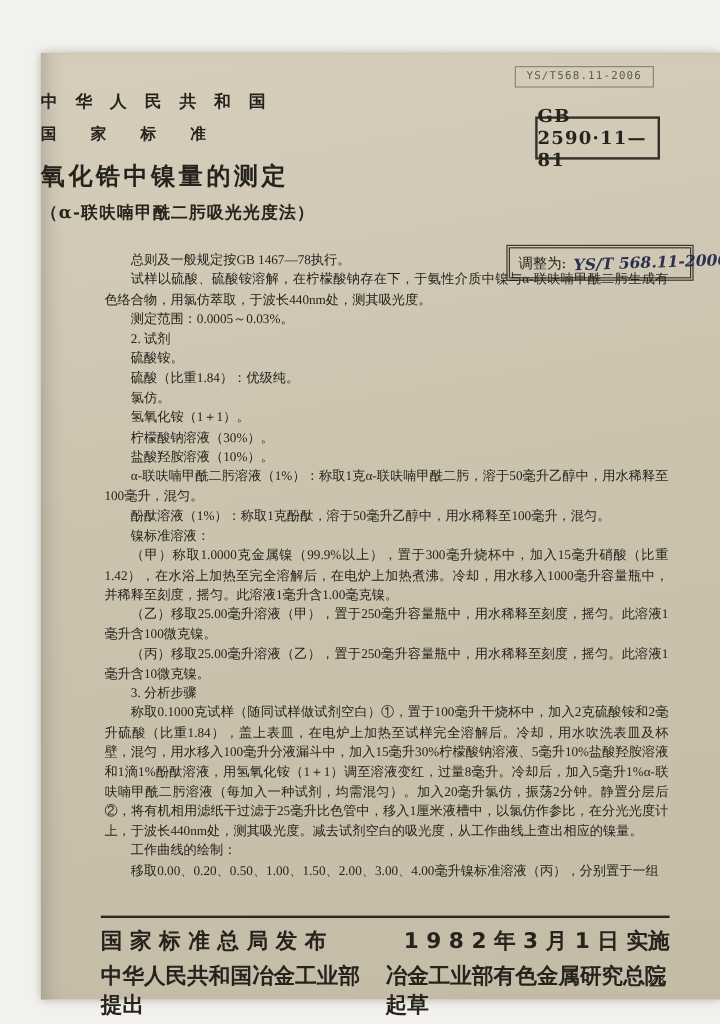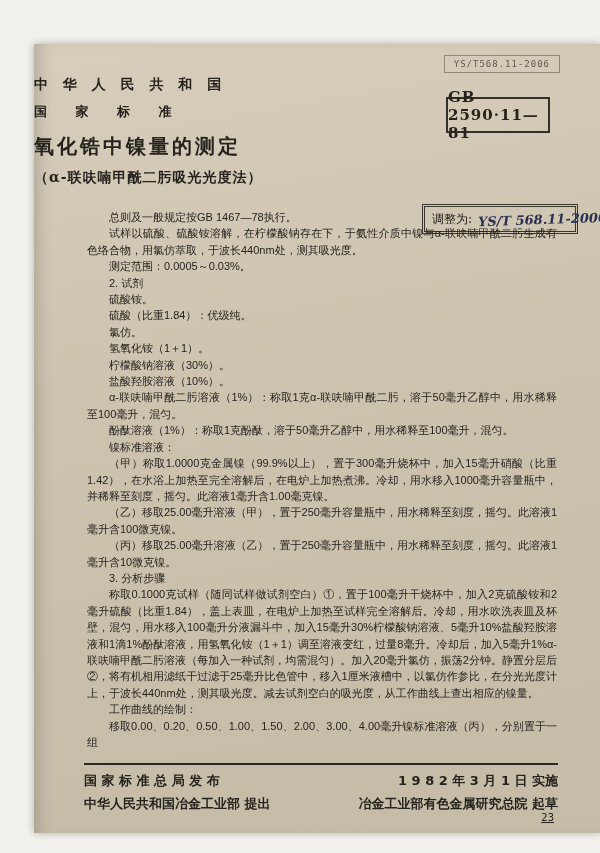--- a/index.html
+++ b/index.html
@@ -10,21 +10,21 @@
     position:relative;
     overflow:hidden;
   }
   .page {
     position:absolute; left:34px; top:44px; width:566px; height:789px;
     background:linear-gradient(170deg,#d6cdbb 0%, #ccc3af 45%, #c5bca8 100%);
     box-shadow:0 0 8px rgba(0,0,0,.28), inset 14px 0 20px -14px rgba(0,0,0,.25);
     color:#26231d;
   }
   .stamp-box {
-    position:absolute; right:40px; top:11px;
+    position:absolute; right:55px; top:11px;
     border:1px solid #8d8878; color:#5f5b50;
     font-family:"DejaVu Sans Mono", monospace;
     font-size:9px; letter-spacing:1px; padding:3px 9px;
   }
   .header { position:absolute; left:0; top:32px; width:440px; text-align:left; }
   .hdr-country { font-size:14px; font-weight:bold; letter-spacing:5px; margin-bottom:9px; }
   .hdr-standard { font-size:13px; font-weight:bold; letter-spacing:12px; margin-bottom:12px; }
   .hdr-title { font-size:20px; font-weight:bold; letter-spacing:3px; margin-bottom:9px; }
   .hdr-subtitle { font-size:14px; font-weight:bold; letter-spacing:1px; }
   .gb-box {
@@ -38,29 +38,29 @@
   }
   .adjust-label { font-size:12px; white-space:nowrap; }
   .adjust-value {
     font-size:13px; font-style:italic; font-weight:bold;
     color:#2a3050; transform:rotate(-2deg); white-space:nowrap;
     font-family:"DejaVu Serif", serif;
   }
   .doc-body {
     position:absolute; left:53px; top:165px; width:470px; height:550px;
     font-size:11px; line-height:16.4px; overflow:hidden;
-    font-family:Liberation Sans, sans-serif;
+    font-family:Liberation Serif, serif;
   }
   .doc-body p.para { text-indent:2em; text-align:justify; margin:0; }
   .footer {
     position:absolute; left:50px; right:42px; top:719px;
     border-top:2px solid #2b2822; padding-top:7px;
     font-family:"DejaVu Sans", sans-serif;
   }
-  .footer-row { display:flex; justify-content:space-between; font-weight:bold; font-size:13px; margin-bottom:5px;gap:16px; }
+  .footer-row { display:flex; justify-content:space-between; font-weight:bold; font-size:18px; margin-bottom:5px;gap:16px; }
   .page-num { position:absolute; right:46px; top:768px; font-size:10px; font-family:"DejaVu Sans", sans-serif;text-decoration:underline; }
 </style>
 </head>
 <body>
 
 <div class="page">
 
   <div class="stamp-box">YS/T568.11-2006</div>
 
   <div class="header">

